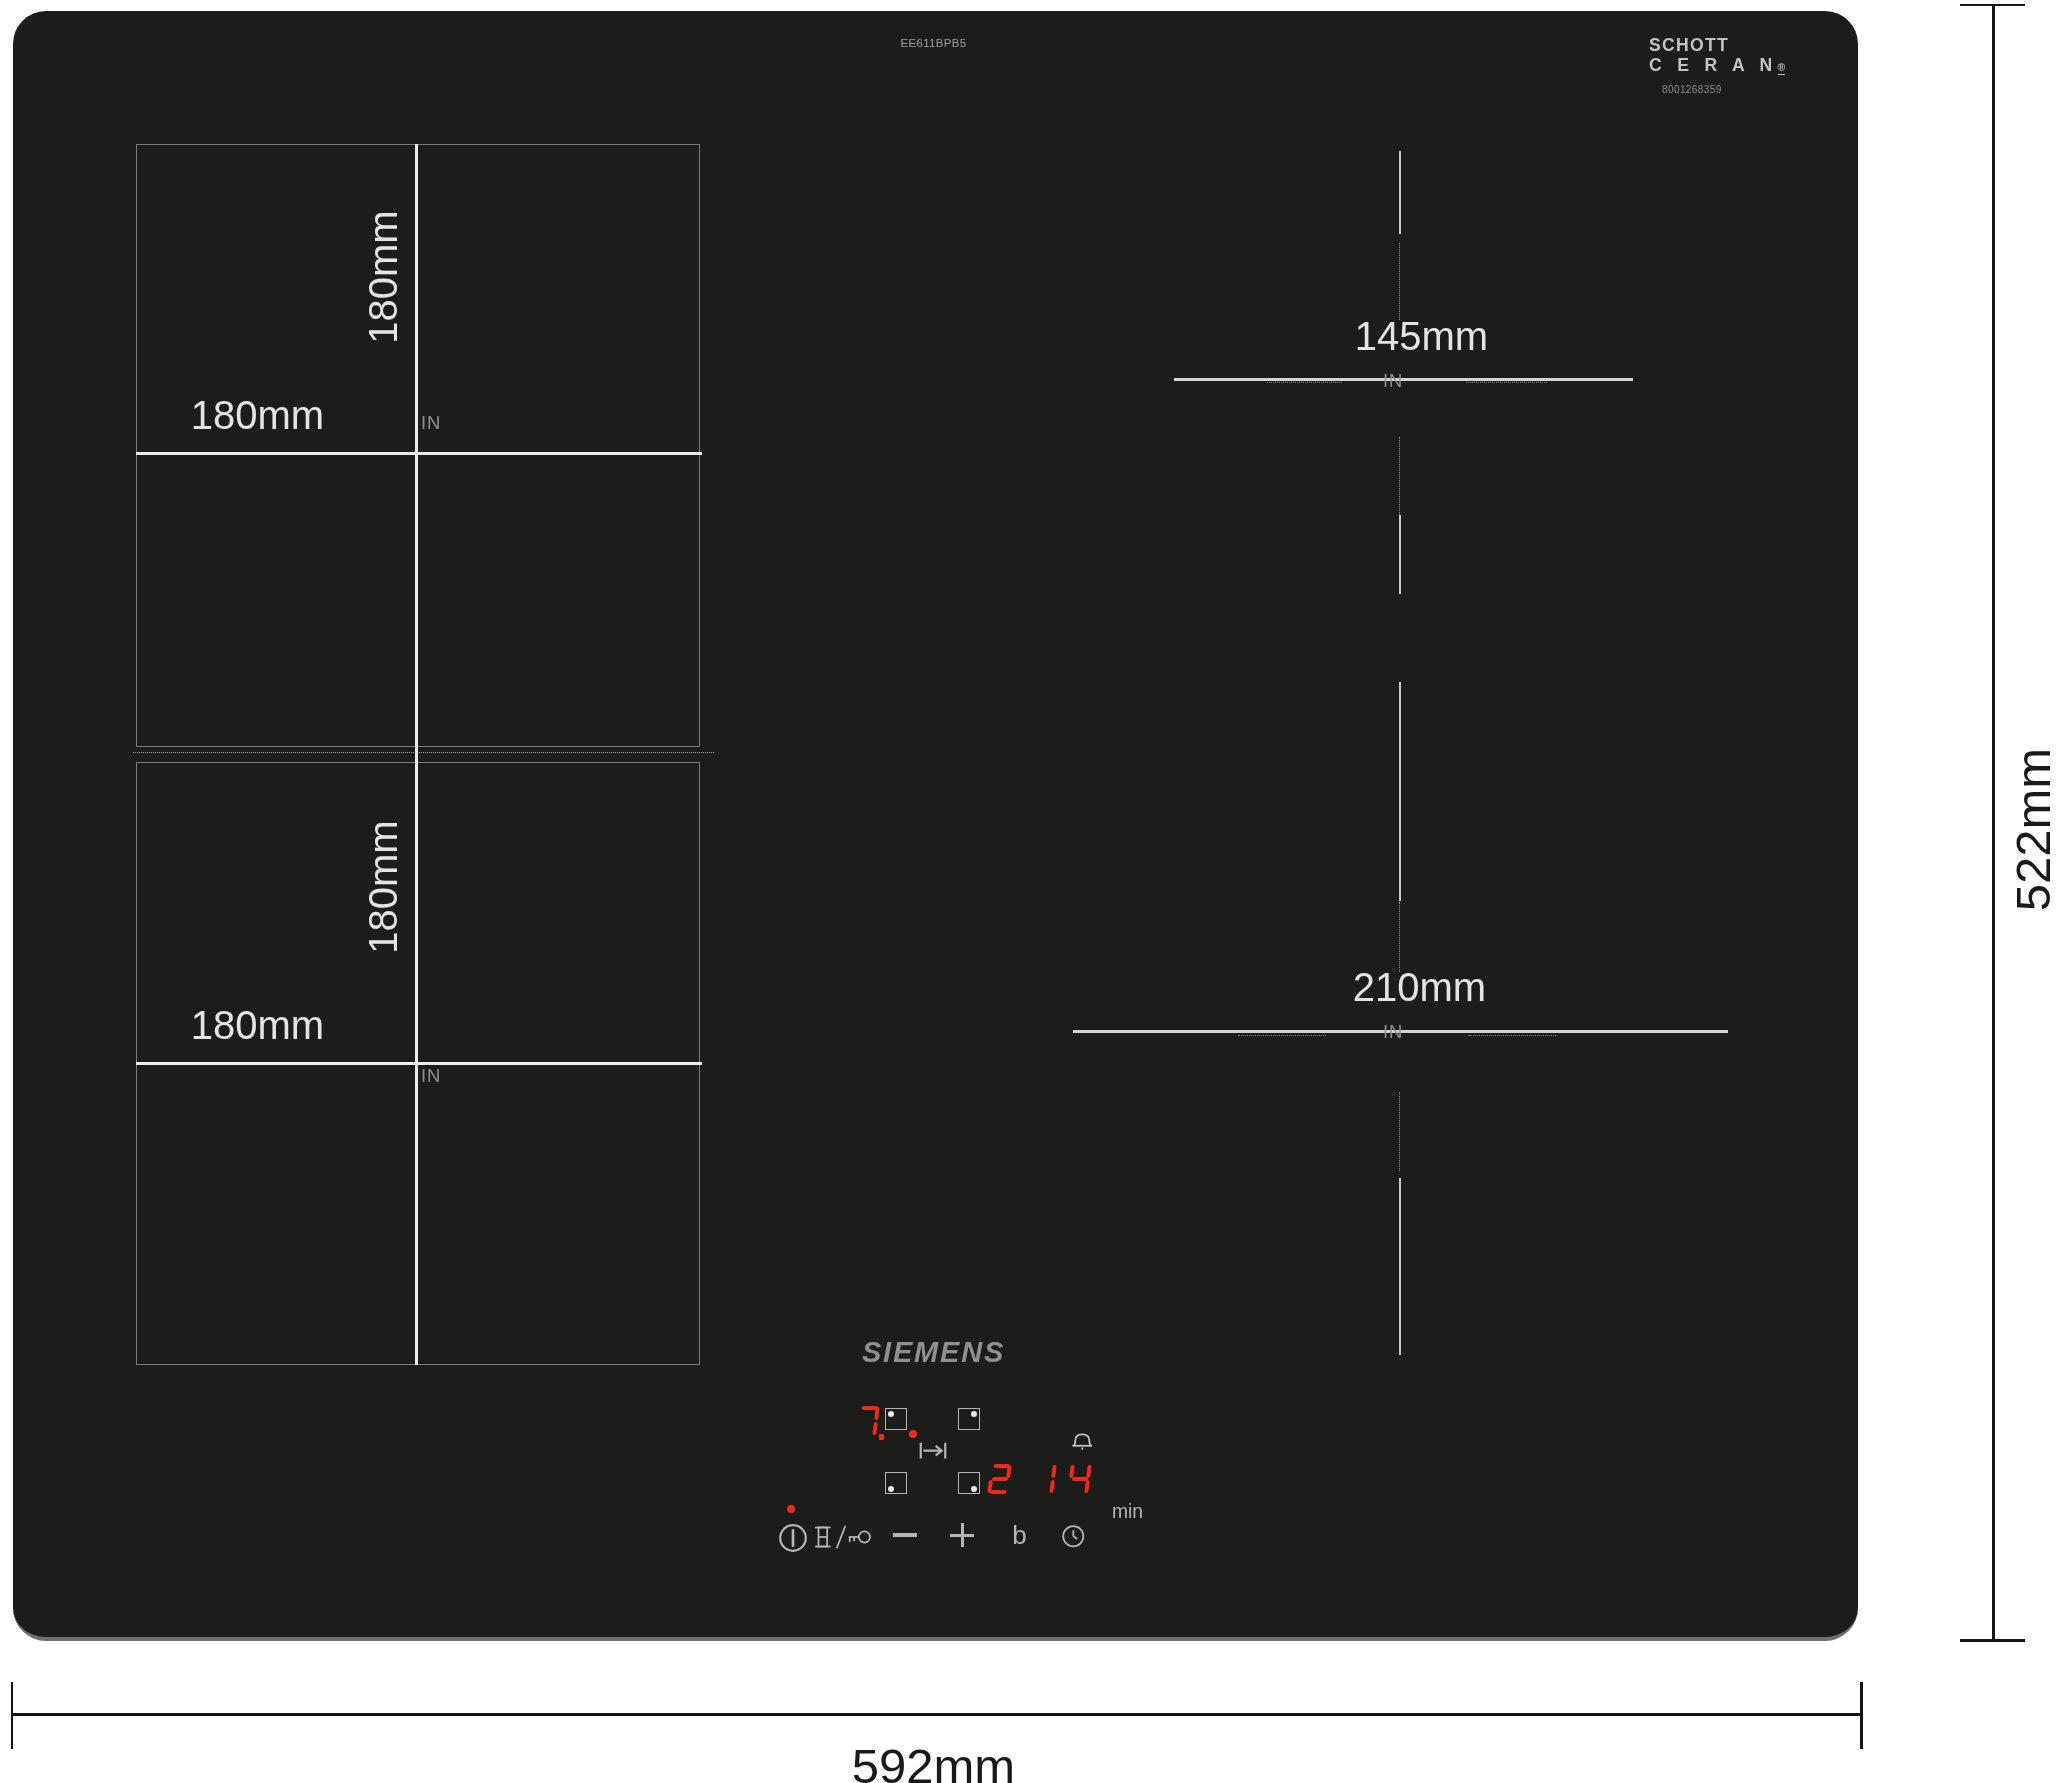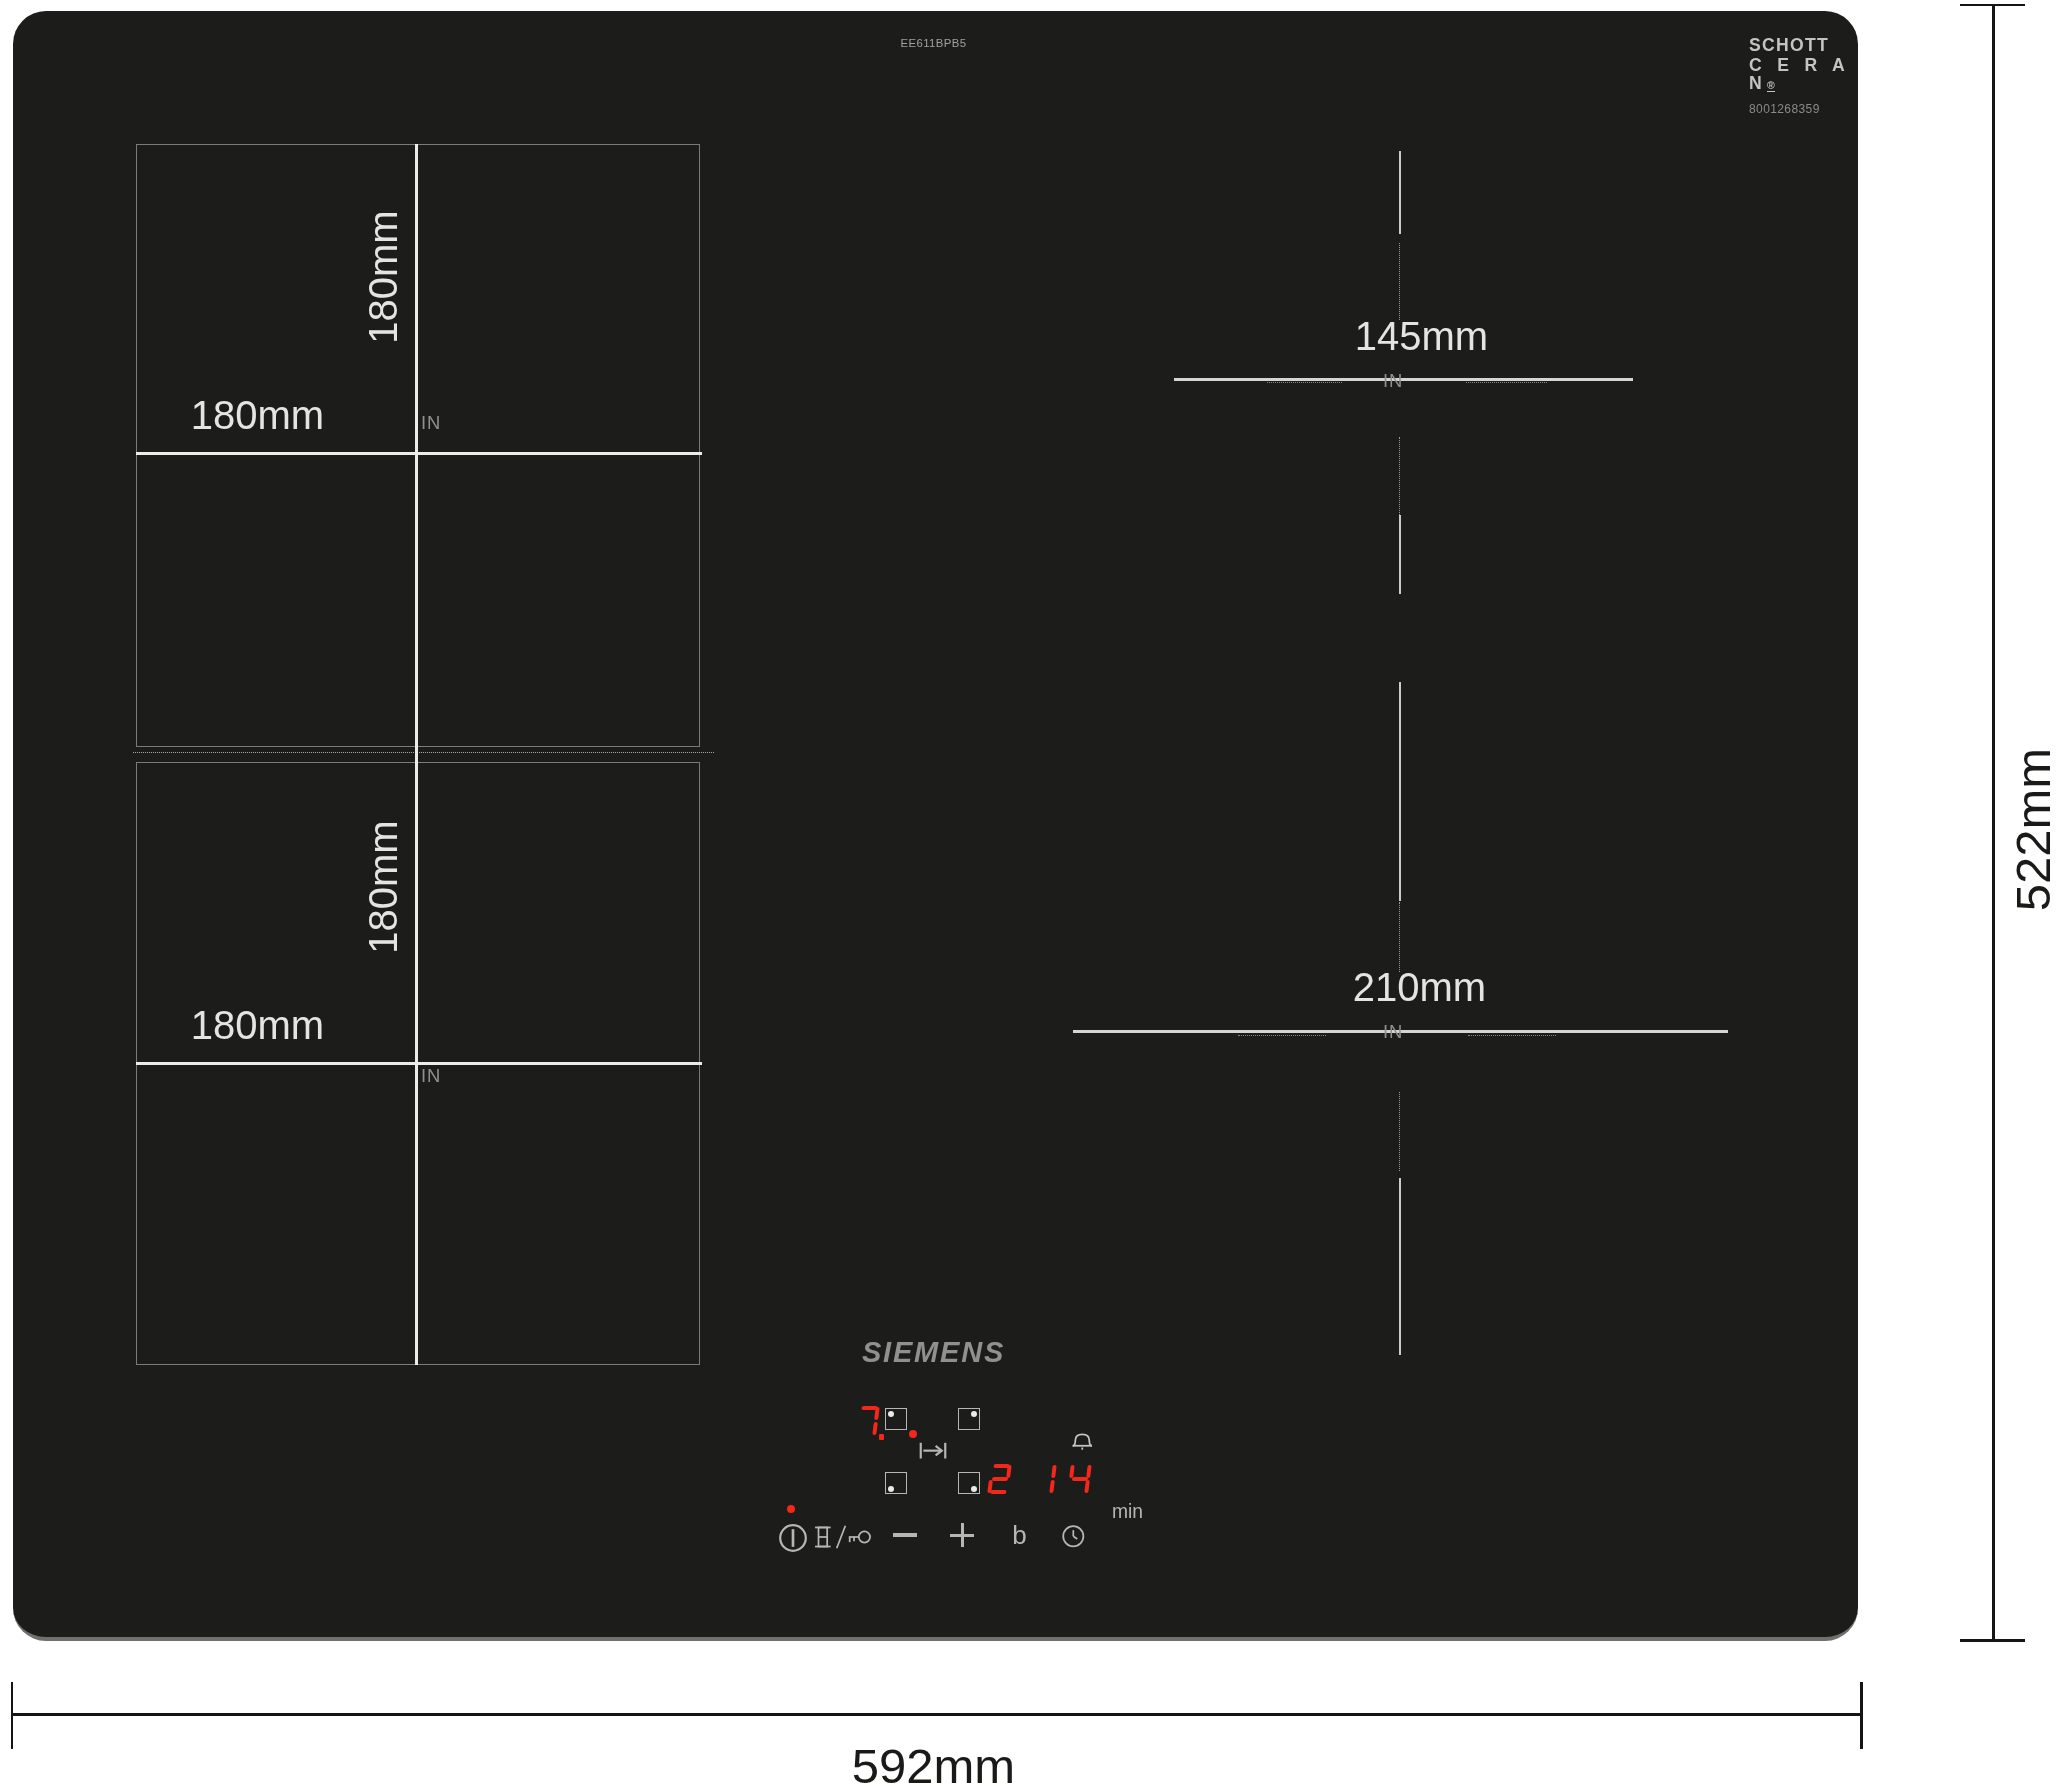--- a/index.html
+++ b/index.html
@@ -25,21 +25,21 @@
   .hdots{position:absolute;height:0;border-top:1.8px dotted #a8a8a6;}
   
   .dimline-h{position:absolute;background:#151513;height:2.6px;}
   .dimline-v{position:absolute;background:#151513;width:2.6px;}
   
   .model{position:absolute;color:#a0a09e;font-size:11.4px;letter-spacing:0.4px;text-align:center;}
   .schott{position:absolute;color:#c4c4c2;text-align:left;line-height:1;}
   .schott .l1{font-size:17.6px;font-weight:bold;letter-spacing:1.3px;}
   .schott .l2{font-size:17.6px;font-weight:bold;letter-spacing:5.3px;margin-top:2px;}
   .schott .reg{font-size:10.5px;letter-spacing:0;border-bottom:1.8px solid #c4c4c2;padding-bottom:0.9px;}
-  .schott .code{font-size:12px;color:#8a8a88;letter-spacing:0.4px;margin-top:10.5px;font-weight:normal;}
+  .schott .code{font-size:10px;color:#8a8a88;letter-spacing:0.4px;margin-top:10.5px;font-weight:normal;margin-left:13px;}
   .siemens{position:absolute;color:#909090;font-size:29px;font-weight:bold;letter-spacing:1.8px;text-align:center;font-style:italic;}
   
   .ctl-lbl{position:absolute;color:#b6b6b4;line-height:1;}
   .zsq{position:absolute;width:22px;height:22px;border:1.8px solid #b6b6b4;box-sizing:border-box;}
   .zsq .dot{position:absolute;width:6.1px;height:6.1px;border-radius:50%;background:#eceae8;}
   .dot-tl{left:1.8px;top:1.8px}.dot-tr{right:1.8px;top:1.8px}.dot-bl{left:1.8px;bottom:1.8px}.dot-br{right:1.8px;bottom:1.8px}
   .reddot{position:absolute;width:8px;height:8px;border-radius:50%;background:var(--led,#f3271b);}
   .hbar{position:absolute;background:#b6b6b4;height:3.5px;}
   .plus{position:absolute;width:24px;height:24px;}
   .plus:before,.plus:after{content:"";position:absolute;background:#b6b6b4;}
@@ -64,21 +64,21 @@
 </style>
 </head>
 <body>
 
 <div class="stage">
 
   <div class="hob">
 
     <div class="model abs" style="left:815px;top:25.5px;width:211px;">EE611BPB5</div>
 
-    <div class="schott abs" style="left:1736px;top:26px;">
+    <div class="schott abs" style="left:1636px;top:26px;">
       <div class="l1">SCHOTT</div>
       <div class="l2"><span>C E R A N</span><span class="reg">®</span></div>
       <div class="code">8001268359</div>
     </div>
 
     <div class="zone-box" style="left:123px;top:133px;width:564px;height:603px;"></div>
     <div class="zone-box" style="left:123px;top:751px;width:564px;height:603px;"></div>
     <div class="hdots" style="left:120px;top:741px;width:581px;"></div>
     <div class="yline" style="left:402px;top:133px;height:1221px;"></div>
     <div class="xline" style="left:123px;top:441px;width:566px;"></div>

